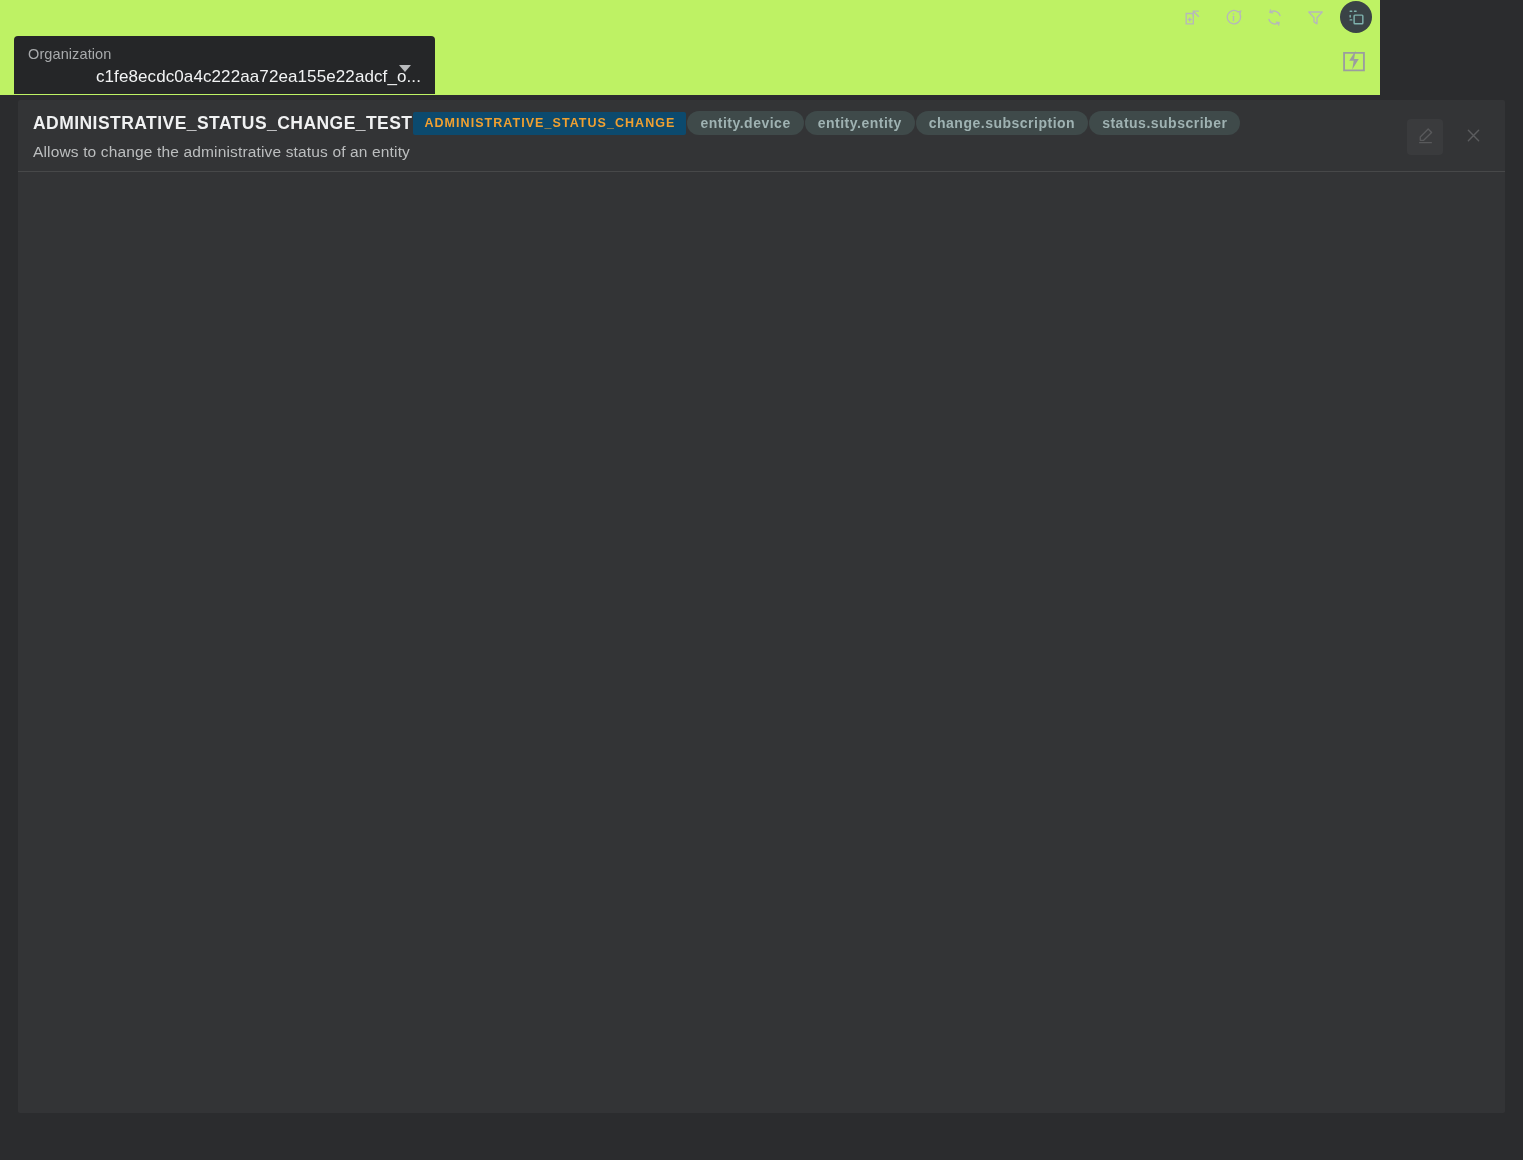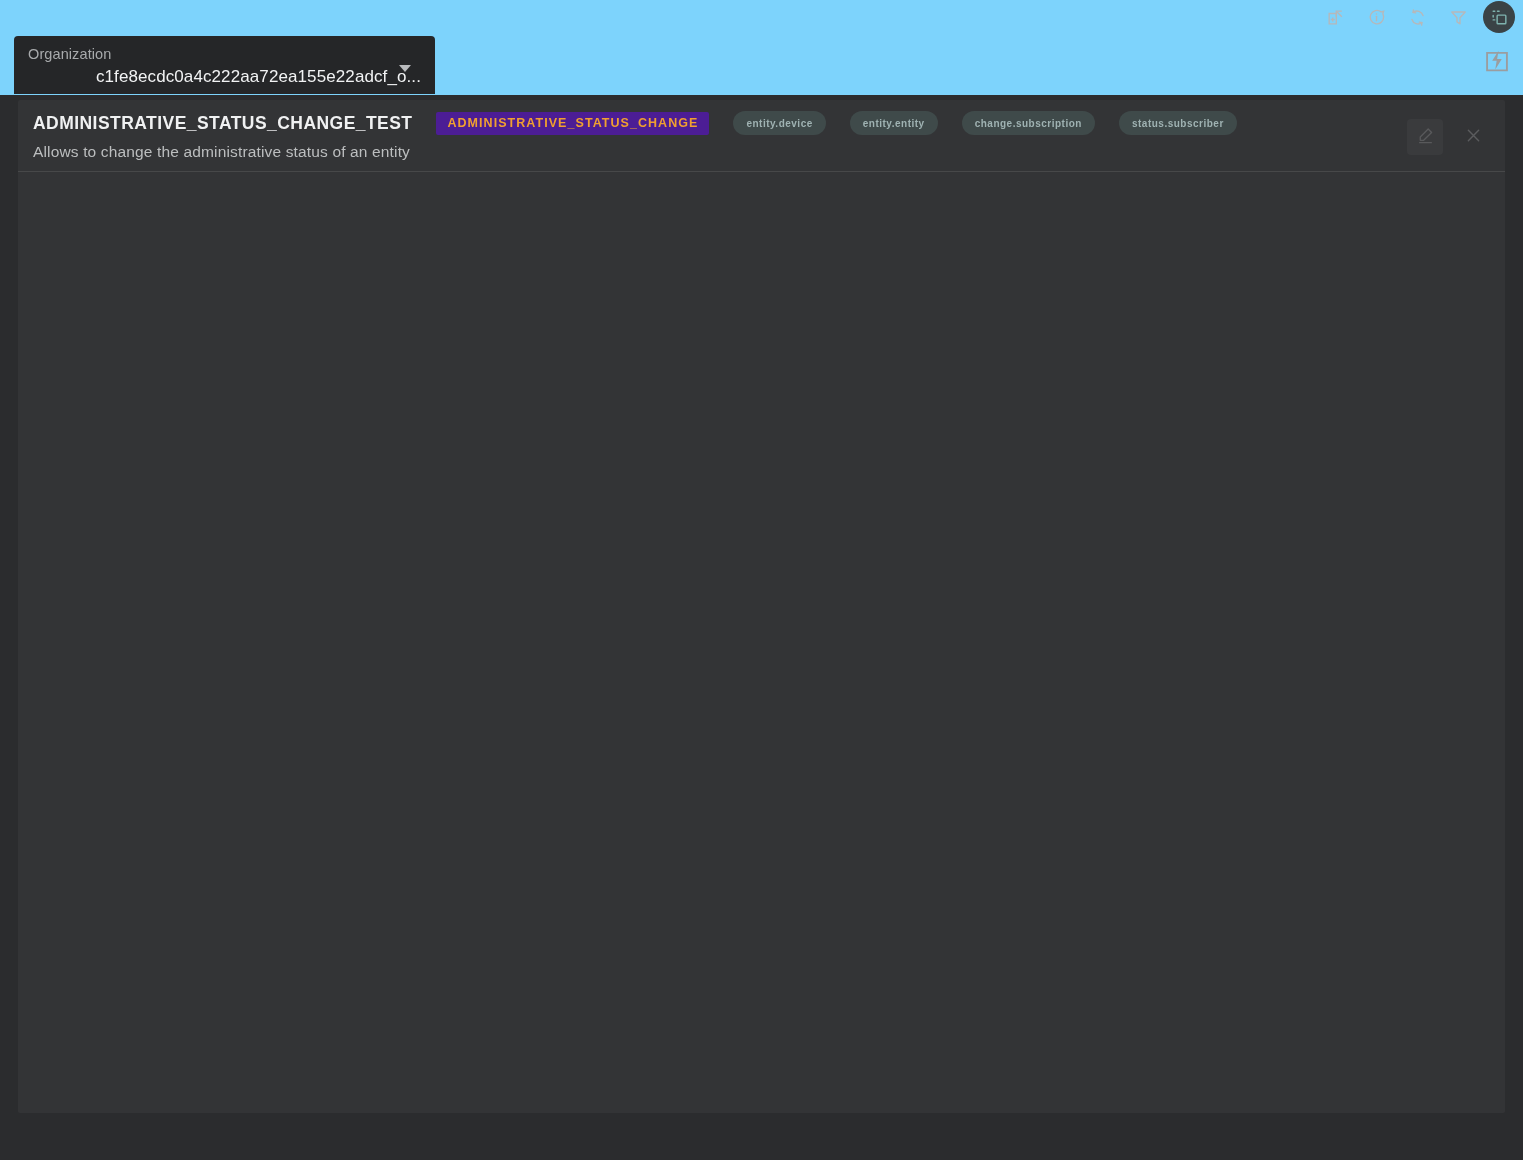--- a/index.html
+++ b/index.html
@@ -21,23 +21,23 @@
     height: 9px;
     background: #6b4a20;
     border-radius: 3px 3px 0 0;
     opacity: .85;
   }
 
   
   .topbar {
     position: absolute;
     left: 0; top: 0;
-    width: 1523px;
+    width: 1380px;
     height: 95px;
-    background: #7dd3fc;
+    background: #bef264;
   }
 
   .toolbar-icons {
     position: absolute;
     right: 8px;
     top: 1px;
     height: 32px;
     display: flex;
     align-items: center;
     gap: 9px;
@@ -114,53 +114,53 @@
   .panel-header {
     position: relative;
     height: 72px;
     border-bottom: 1px solid #474849;
     padding: 11px 0 0 15px;
   }
 
   .title-row {
     display: flex;
     align-items: center;
-    gap: 24px;
+    gap: 1px;
     height: 24px;
   }
   .panel-title {
     font-size: 17.5px;
     font-weight: bold;
     color: #f0f1f2;
     letter-spacing: .45px;
     white-space: nowrap;
   }
 
   .badge-tag {
     display: inline-flex;
     align-items: center;
     height: 23px;
     padding: 10px 11px;
-    background: #4c1d95;
+    background: #0c4a6e;
     color: #f0a030;
     font-size: 12.5px;
     font-weight: bold;
     letter-spacing: 1.05px;
     border-radius: 2px;
     white-space: nowrap;
   }
 
   .badge-pill {
     display: inline-flex;
     align-items: center;
     height: 24px;
     padding: 0 13px;
     background: #3f4a4a;
     color: #9fb2b2;
-    font-size: 10px;
+    font-size: 14px;
     font-weight: bold;
     letter-spacing: .5px;
     border-radius: 12px;
     white-space: nowrap;
   }
 
   .panel-subtitle {
     margin-top: 8px;
     font-size: 15.5px;
     color: #bcbebf;

